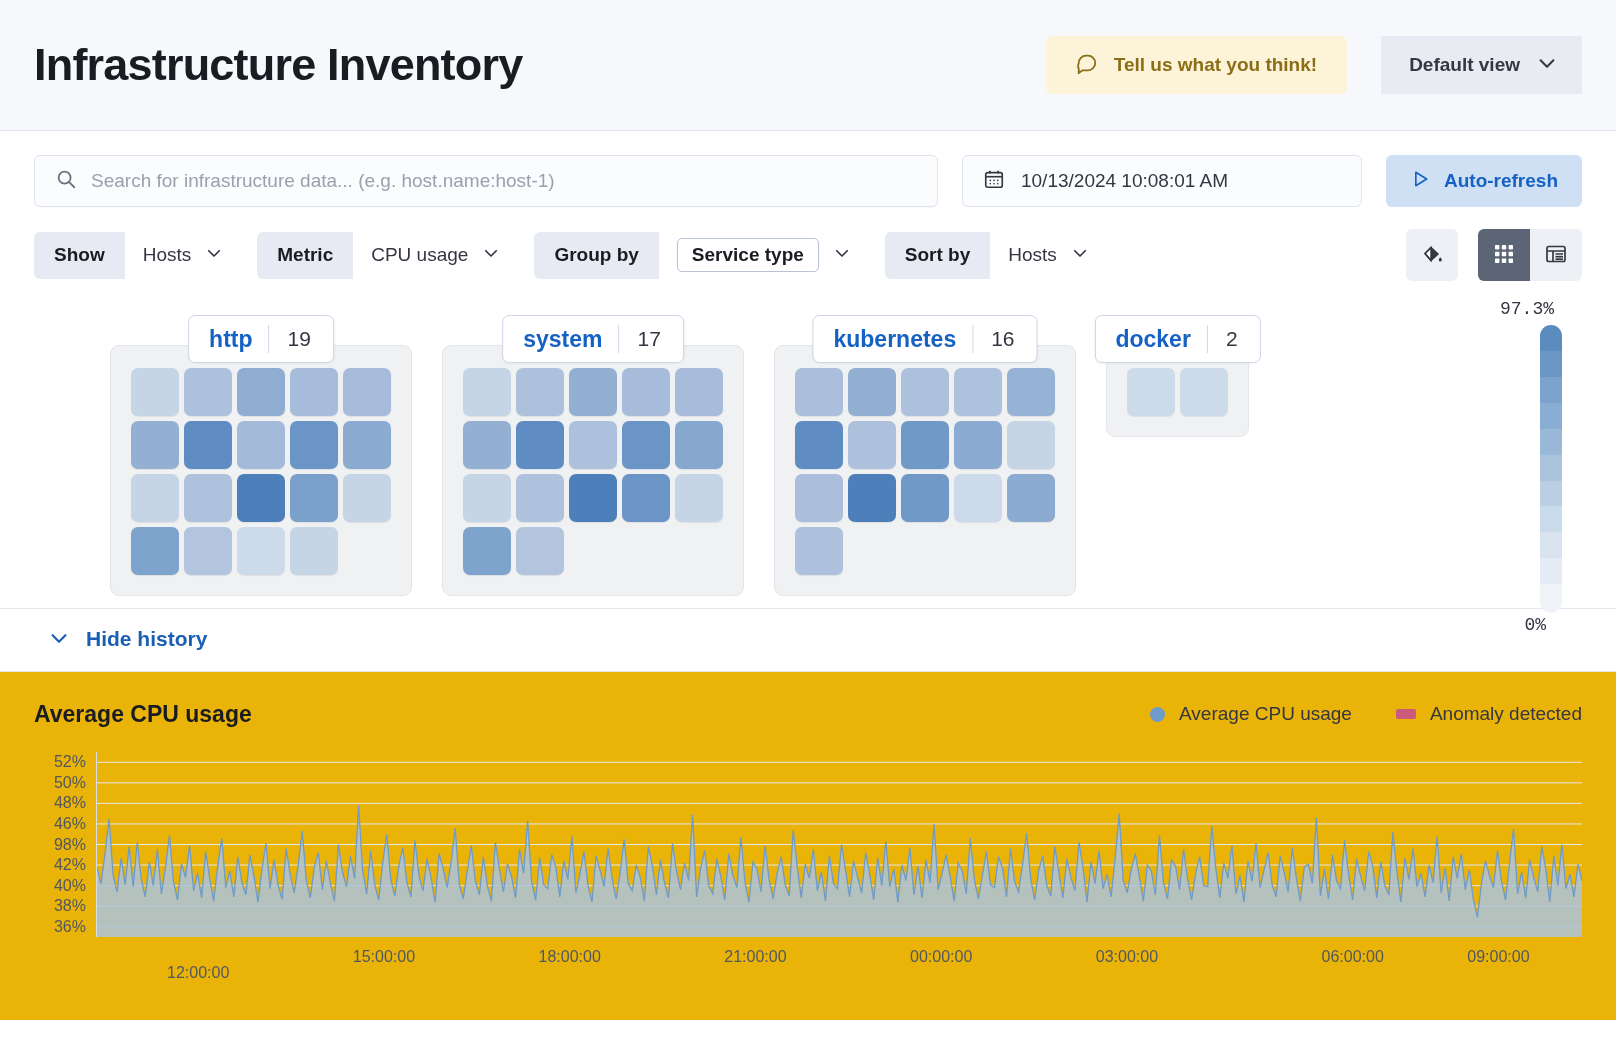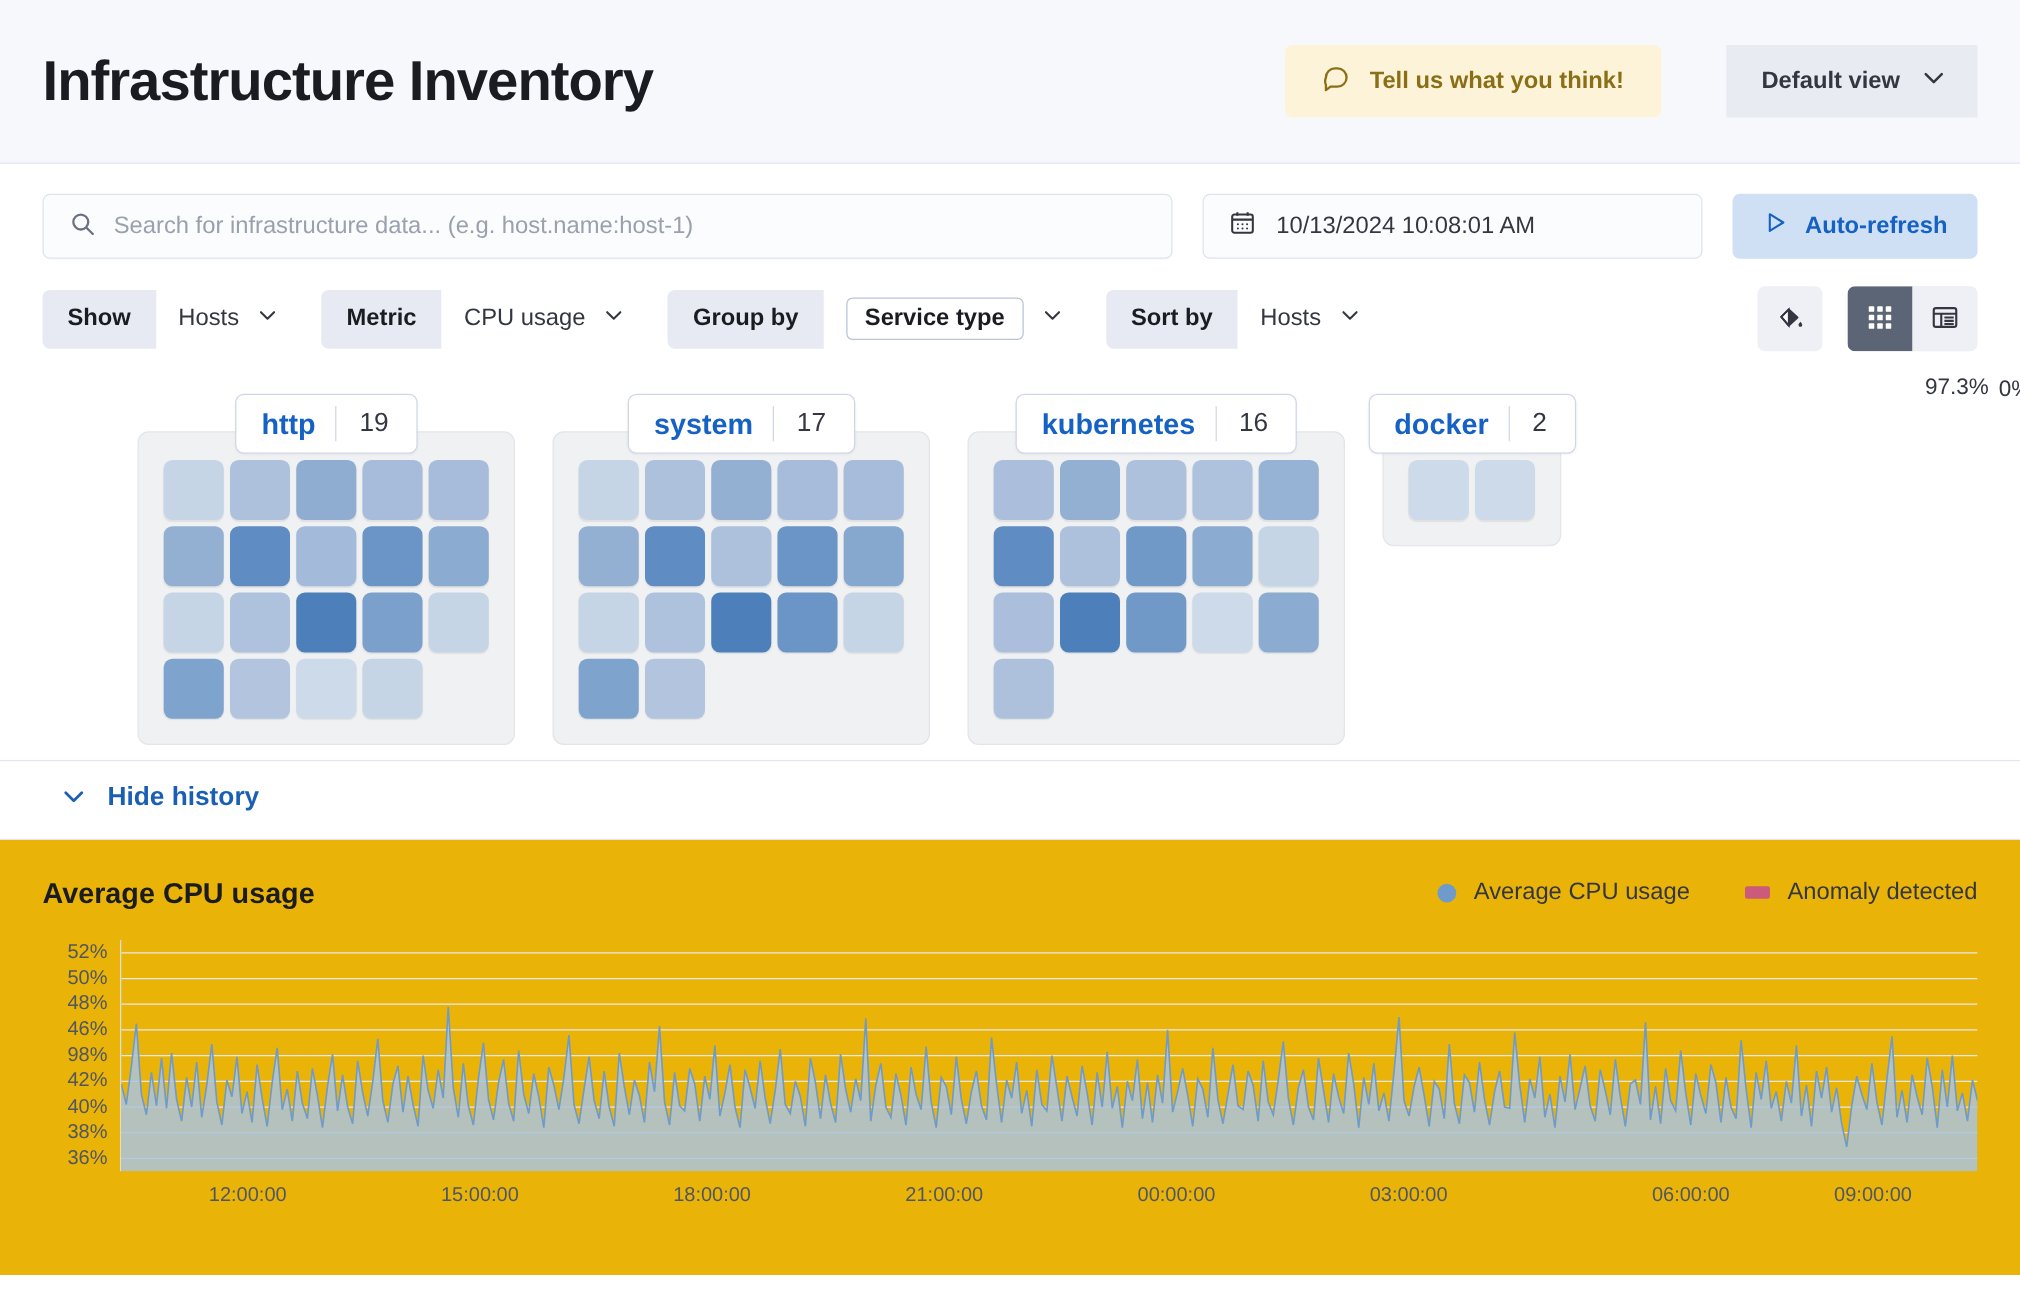--- a/index.html
+++ b/index.html
@@ -58,21 +58,20 @@
     height: 58px;
     padding: 0 24px 0 28px;
     display: flex;
     align-items: center;
     gap: 16px;
     color: #343741;
     font-size: 19px;
     font-weight: 600;
     font-family: inherit;
     cursor: pointer;
-    margin-left: 18px;
   }
 
   
   .toolbar {
     padding: 24px 34px 0 34px;
     background: #ffffff;
   }
   .search-row {
     display: flex;
     align-items: center;
@@ -277,21 +276,23 @@
   }
   .tiles.cols2 { grid-template-columns: repeat(2, 48px); }
 
   
   .legend-bar {
     position: absolute;
     right: 54px;
     top: 12px;
     width: 22px;
     display: flex;
-    align-items: flex-start;
+    flex-direction: column;
+    align-items: flex-end;
+    font-family: Liberation Mono, monospace;
   }
   .legend-top-label, .legend-bottom-label {
     font-size: 18px;
     color: #343741;
     white-space: nowrap;
   }
   .legend-top-label { margin-bottom: 6px; margin-right: 8px; }
   .legend-bottom-label { margin-top: 2px; margin-right: 16px; }
   .legend-gradient {
     width: 22px;
@@ -723,21 +724,21 @@
           <line x1="0" x2="1440" y1="92.5" y2="92.5" stroke="#e4e8ef" stroke-width="1" vector-effect="non-scaling-stroke"></line>
           <line x1="0" x2="1440" y1="113.05555555555556" y2="113.05555555555556" stroke="#e4e8ef" stroke-width="1" vector-effect="non-scaling-stroke"></line>
           <line x1="0" x2="1440" y1="133.61111111111111" y2="133.61111111111111" stroke="#e4e8ef" stroke-width="1" vector-effect="non-scaling-stroke"></line>
           <line x1="0" x2="1440" y1="154.16666666666666" y2="154.16666666666666" stroke="#e4e8ef" stroke-width="1" vector-effect="non-scaling-stroke"></line>
           <line x1="0" x2="1440" y1="174.72222222222223" y2="174.72222222222223" stroke="#e4e8ef" stroke-width="1" vector-effect="non-scaling-stroke"></line>
           <path d="M0.00 115.11 L3.90 131.56 L7.80 101.75 L11.71 66.81 L15.61 123.33 L19.51 139.78 L23.41 105.86 L27.32 132.58 L31.22 94.56 L35.12 134.64 L39.02 90.44 L42.93 127.44 L46.83 144.92 L50.73 109.97 L54.63 133.61 L58.54 97.64 L62.44 141.83 L66.34 116.14 L70.24 83.25 L74.15 129.50 L78.05 148.00 L81.95 112.03 L85.85 125.39 L89.76 93.53 L93.66 138.75 L97.56 121.28 L101.46 145.94 L105.37 99.69 L109.27 126.42 L113.17 149.03 L117.07 114.08 L120.98 86.33 L124.88 135.67 L128.78 119.22 L132.68 144.92 L136.59 104.83 L140.49 130.53 L144.39 142.86 L148.29 102.78 L152.20 124.36 L156.10 150.06 L160.00 117.17 L163.90 91.47 L167.80 136.69 L171.71 107.92 L175.61 133.61 L179.51 146.97 L183.41 96.61 L187.32 122.31 L191.22 140.81 L195.12 113.06 L199.02 79.14 L202.93 128.47 L206.83 145.94 L210.73 115.11 L214.63 100.72 L218.54 137.72 L222.44 108.94 L226.34 131.56 L230.24 149.03 L234.15 92.50 L238.05 120.25 L241.95 134.64 L245.85 103.81 L249.76 126.42 L253.66 53.44 L257.56 118.19 L261.46 141.83 L265.37 98.67 L269.27 132.58 L273.17 148.00 L277.07 111.00 L280.98 82.22 L284.88 127.44 L288.78 143.89 L292.68 114.08 L296.59 95.58 L300.49 130.53 L304.39 144.92 L308.29 88.39 L312.20 123.33 L316.10 138.75 L320.00 106.89 L323.90 125.39 L327.80 150.06 L331.71 101.75 L335.61 116.14 L339.51 135.67 L343.41 109.97 L347.32 76.06 L351.22 131.56 L355.12 146.97 L359.02 119.22 L362.93 93.53 L366.83 128.47 L370.73 142.86 L374.63 104.83 L378.54 133.61 L382.44 149.03 L386.34 90.44 L390.24 117.17 L394.15 139.78 L398.05 112.03 L401.95 124.36 L405.85 145.94 L409.76 97.64 L413.66 121.28 L417.56 68.86 L421.46 129.50 L425.37 148.00 L429.27 105.86 L433.17 132.58 L437.07 136.69 L440.98 102.78 L444.88 115.11 L448.78 144.92 L452.68 108.94 L456.59 127.44 L460.49 84.28 L464.39 140.81 L468.29 122.31 L472.20 99.69 L476.10 133.61 L480.00 150.06 L483.90 103.81 L487.80 118.19 L491.71 134.64 L495.61 96.61 L499.51 126.42 L503.41 146.97 L507.32 120.25 L511.22 87.36 L515.12 131.56 L519.02 138.75 L522.93 113.06 L526.83 125.39 L530.73 149.03 L534.63 94.56 L538.54 114.08 L542.44 142.86 L546.34 107.92 L550.24 130.53 L554.15 145.94 L558.05 91.47 L561.95 119.22 L565.85 137.72 L569.76 111.00 L573.66 128.47 L577.56 62.69 L581.46 144.92 L585.37 116.14 L589.27 98.67 L593.17 133.61 L597.07 141.83 L600.98 106.89 L604.88 124.36 L608.78 148.00 L612.68 101.75 L616.59 123.33 L620.49 135.67 L624.39 85.31 L628.29 129.50 L632.20 150.06 L636.10 109.97 L640.00 117.17 L643.90 139.78 L647.80 93.53 L651.71 127.44 L655.61 146.97 L659.51 121.28 L663.41 104.83 L667.32 132.58 L671.22 143.89 L675.12 78.11 L679.02 115.11 L682.93 145.94 L686.83 112.03 L690.73 126.42 L694.63 97.64 L698.54 138.75 L702.44 120.25 L706.34 149.03 L710.24 103.81 L714.15 131.56 L718.05 136.69 L721.95 92.50 L725.85 118.19 L729.76 144.92 L733.66 108.94 L737.56 125.39 L741.46 140.81 L745.37 100.72 L749.27 122.31 L753.17 148.00 L757.07 105.86 L760.98 133.61 L764.88 89.42 L768.78 134.64 L772.68 117.17 L776.59 150.06 L780.49 113.06 L784.39 128.47 L788.29 95.58 L792.20 142.86 L796.10 114.08 L800.00 145.94 L803.90 107.92 L807.80 130.53 L811.71 71.94 L815.61 137.72 L819.51 121.28 L823.41 102.78 L827.32 124.36 L831.22 149.03 L835.12 111.00 L839.02 119.22 L842.93 141.83 L846.83 86.33 L850.73 127.44 L854.63 146.97 L858.54 123.33 L862.44 99.69 L866.34 132.58 L870.24 135.67 L874.15 104.83 L878.05 116.14 L881.95 144.92 L885.85 96.61 L889.76 129.50 L893.66 139.78 L897.56 112.03 L901.46 81.19 L905.37 126.42 L909.27 148.00 L913.17 118.19 L917.07 103.81 L920.98 133.61 L924.88 143.89 L928.78 94.56 L932.68 120.25 L936.59 145.94 L940.49 106.89 L944.39 125.39 L948.29 138.75 L952.20 90.44 L956.10 115.11 L960.00 150.06 L963.90 109.97 L967.80 131.56 L971.71 98.67 L975.61 136.69 L979.51 122.31 L983.41 144.92 L987.32 105.86 L991.22 61.67 L995.12 128.47 L999.02 140.81 L1002.93 117.17 L1006.83 101.75 L1010.73 124.36 L1014.63 149.03 L1018.54 113.06 L1022.44 119.22 L1026.34 142.86 L1030.24 83.25 L1034.15 130.53 L1038.05 146.97 L1041.95 107.92 L1045.85 114.08 L1049.76 137.72 L1053.66 97.64 L1057.56 127.44 L1061.46 148.00 L1065.37 121.28 L1069.27 104.83 L1073.17 133.61 L1077.07 134.64 L1080.98 74.00 L1084.88 116.14 L1088.78 145.94 L1092.68 111.00 L1096.59 126.42 L1100.49 93.53 L1104.39 141.83 L1108.29 123.33 L1112.20 150.06 L1116.10 108.94 L1120.00 129.50 L1123.90 91.47 L1127.80 135.67 L1131.71 118.19 L1135.61 100.72 L1139.51 132.58 L1143.41 144.92 L1147.32 103.81 L1151.22 120.25 L1155.12 139.78 L1159.02 95.58 L1162.93 125.39 L1166.83 149.03 L1170.73 115.11 L1174.63 112.03 L1178.54 131.56 L1182.44 65.78 L1186.34 143.89 L1190.24 117.17 L1194.15 146.97 L1198.05 102.78 L1201.95 128.47 L1205.85 136.69 L1209.76 88.39 L1213.66 122.31 L1217.56 148.00 L1221.46 106.89 L1225.37 124.36 L1229.27 138.75 L1233.17 99.69 L1237.07 114.08 L1240.98 145.94 L1244.88 109.97 L1248.78 133.61 L1252.68 142.86 L1256.59 80.17 L1260.49 119.22 L1264.39 150.06 L1268.29 105.86 L1272.20 127.44 L1276.10 96.61 L1280.00 134.64 L1283.90 121.28 L1287.80 144.92 L1291.71 113.06 L1295.61 130.53 L1299.51 84.28 L1303.41 140.81 L1307.32 116.14 L1311.22 149.03 L1315.12 104.83 L1319.02 126.42 L1322.93 101.75 L1326.83 137.72 L1330.73 118.19 L1334.63 146.97 L1338.54 165.47 L1342.44 132.58 L1346.34 108.94 L1350.24 123.33 L1354.15 135.67 L1358.05 98.67 L1361.95 129.50 L1365.85 148.00 L1369.76 111.00 L1373.66 77.08 L1377.56 141.83 L1381.46 120.25 L1385.37 145.94 L1389.27 107.92 L1393.17 125.39 L1397.07 139.78 L1400.98 94.56 L1404.88 117.17 L1408.78 150.06 L1412.68 103.81 L1416.59 133.61 L1420.49 92.50 L1424.39 136.69 L1428.29 122.31 L1432.20 144.92 L1436.10 112.03 L1440.00 128.47 L1440 185 L0 185 Z" fill="#aac3dd" opacity="0.85"></path>
           <path d="M0.00 115.11 L3.90 131.56 L7.80 101.75 L11.71 66.81 L15.61 123.33 L19.51 139.78 L23.41 105.86 L27.32 132.58 L31.22 94.56 L35.12 134.64 L39.02 90.44 L42.93 127.44 L46.83 144.92 L50.73 109.97 L54.63 133.61 L58.54 97.64 L62.44 141.83 L66.34 116.14 L70.24 83.25 L74.15 129.50 L78.05 148.00 L81.95 112.03 L85.85 125.39 L89.76 93.53 L93.66 138.75 L97.56 121.28 L101.46 145.94 L105.37 99.69 L109.27 126.42 L113.17 149.03 L117.07 114.08 L120.98 86.33 L124.88 135.67 L128.78 119.22 L132.68 144.92 L136.59 104.83 L140.49 130.53 L144.39 142.86 L148.29 102.78 L152.20 124.36 L156.10 150.06 L160.00 117.17 L163.90 91.47 L167.80 136.69 L171.71 107.92 L175.61 133.61 L179.51 146.97 L183.41 96.61 L187.32 122.31 L191.22 140.81 L195.12 113.06 L199.02 79.14 L202.93 128.47 L206.83 145.94 L210.73 115.11 L214.63 100.72 L218.54 137.72 L222.44 108.94 L226.34 131.56 L230.24 149.03 L234.15 92.50 L238.05 120.25 L241.95 134.64 L245.85 103.81 L249.76 126.42 L253.66 53.44 L257.56 118.19 L261.46 141.83 L265.37 98.67 L269.27 132.58 L273.17 148.00 L277.07 111.00 L280.98 82.22 L284.88 127.44 L288.78 143.89 L292.68 114.08 L296.59 95.58 L300.49 130.53 L304.39 144.92 L308.29 88.39 L312.20 123.33 L316.10 138.75 L320.00 106.89 L323.90 125.39 L327.80 150.06 L331.71 101.75 L335.61 116.14 L339.51 135.67 L343.41 109.97 L347.32 76.06 L351.22 131.56 L355.12 146.97 L359.02 119.22 L362.93 93.53 L366.83 128.47 L370.73 142.86 L374.63 104.83 L378.54 133.61 L382.44 149.03 L386.34 90.44 L390.24 117.17 L394.15 139.78 L398.05 112.03 L401.95 124.36 L405.85 145.94 L409.76 97.64 L413.66 121.28 L417.56 68.86 L421.46 129.50 L425.37 148.00 L429.27 105.86 L433.17 132.58 L437.07 136.69 L440.98 102.78 L444.88 115.11 L448.78 144.92 L452.68 108.94 L456.59 127.44 L460.49 84.28 L464.39 140.81 L468.29 122.31 L472.20 99.69 L476.10 133.61 L480.00 150.06 L483.90 103.81 L487.80 118.19 L491.71 134.64 L495.61 96.61 L499.51 126.42 L503.41 146.97 L507.32 120.25 L511.22 87.36 L515.12 131.56 L519.02 138.75 L522.93 113.06 L526.83 125.39 L530.73 149.03 L534.63 94.56 L538.54 114.08 L542.44 142.86 L546.34 107.92 L550.24 130.53 L554.15 145.94 L558.05 91.47 L561.95 119.22 L565.85 137.72 L569.76 111.00 L573.66 128.47 L577.56 62.69 L581.46 144.92 L585.37 116.14 L589.27 98.67 L593.17 133.61 L597.07 141.83 L600.98 106.89 L604.88 124.36 L608.78 148.00 L612.68 101.75 L616.59 123.33 L620.49 135.67 L624.39 85.31 L628.29 129.50 L632.20 150.06 L636.10 109.97 L640.00 117.17 L643.90 139.78 L647.80 93.53 L651.71 127.44 L655.61 146.97 L659.51 121.28 L663.41 104.83 L667.32 132.58 L671.22 143.89 L675.12 78.11 L679.02 115.11 L682.93 145.94 L686.83 112.03 L690.73 126.42 L694.63 97.64 L698.54 138.75 L702.44 120.25 L706.34 149.03 L710.24 103.81 L714.15 131.56 L718.05 136.69 L721.95 92.50 L725.85 118.19 L729.76 144.92 L733.66 108.94 L737.56 125.39 L741.46 140.81 L745.37 100.72 L749.27 122.31 L753.17 148.00 L757.07 105.86 L760.98 133.61 L764.88 89.42 L768.78 134.64 L772.68 117.17 L776.59 150.06 L780.49 113.06 L784.39 128.47 L788.29 95.58 L792.20 142.86 L796.10 114.08 L800.00 145.94 L803.90 107.92 L807.80 130.53 L811.71 71.94 L815.61 137.72 L819.51 121.28 L823.41 102.78 L827.32 124.36 L831.22 149.03 L835.12 111.00 L839.02 119.22 L842.93 141.83 L846.83 86.33 L850.73 127.44 L854.63 146.97 L858.54 123.33 L862.44 99.69 L866.34 132.58 L870.24 135.67 L874.15 104.83 L878.05 116.14 L881.95 144.92 L885.85 96.61 L889.76 129.50 L893.66 139.78 L897.56 112.03 L901.46 81.19 L905.37 126.42 L909.27 148.00 L913.17 118.19 L917.07 103.81 L920.98 133.61 L924.88 143.89 L928.78 94.56 L932.68 120.25 L936.59 145.94 L940.49 106.89 L944.39 125.39 L948.29 138.75 L952.20 90.44 L956.10 115.11 L960.00 150.06 L963.90 109.97 L967.80 131.56 L971.71 98.67 L975.61 136.69 L979.51 122.31 L983.41 144.92 L987.32 105.86 L991.22 61.67 L995.12 128.47 L999.02 140.81 L1002.93 117.17 L1006.83 101.75 L1010.73 124.36 L1014.63 149.03 L1018.54 113.06 L1022.44 119.22 L1026.34 142.86 L1030.24 83.25 L1034.15 130.53 L1038.05 146.97 L1041.95 107.92 L1045.85 114.08 L1049.76 137.72 L1053.66 97.64 L1057.56 127.44 L1061.46 148.00 L1065.37 121.28 L1069.27 104.83 L1073.17 133.61 L1077.07 134.64 L1080.98 74.00 L1084.88 116.14 L1088.78 145.94 L1092.68 111.00 L1096.59 126.42 L1100.49 93.53 L1104.39 141.83 L1108.29 123.33 L1112.20 150.06 L1116.10 108.94 L1120.00 129.50 L1123.90 91.47 L1127.80 135.67 L1131.71 118.19 L1135.61 100.72 L1139.51 132.58 L1143.41 144.92 L1147.32 103.81 L1151.22 120.25 L1155.12 139.78 L1159.02 95.58 L1162.93 125.39 L1166.83 149.03 L1170.73 115.11 L1174.63 112.03 L1178.54 131.56 L1182.44 65.78 L1186.34 143.89 L1190.24 117.17 L1194.15 146.97 L1198.05 102.78 L1201.95 128.47 L1205.85 136.69 L1209.76 88.39 L1213.66 122.31 L1217.56 148.00 L1221.46 106.89 L1225.37 124.36 L1229.27 138.75 L1233.17 99.69 L1237.07 114.08 L1240.98 145.94 L1244.88 109.97 L1248.78 133.61 L1252.68 142.86 L1256.59 80.17 L1260.49 119.22 L1264.39 150.06 L1268.29 105.86 L1272.20 127.44 L1276.10 96.61 L1280.00 134.64 L1283.90 121.28 L1287.80 144.92 L1291.71 113.06 L1295.61 130.53 L1299.51 84.28 L1303.41 140.81 L1307.32 116.14 L1311.22 149.03 L1315.12 104.83 L1319.02 126.42 L1322.93 101.75 L1326.83 137.72 L1330.73 118.19 L1334.63 146.97 L1338.54 165.47 L1342.44 132.58 L1346.34 108.94 L1350.24 123.33 L1354.15 135.67 L1358.05 98.67 L1361.95 129.50 L1365.85 148.00 L1369.76 111.00 L1373.66 77.08 L1377.56 141.83 L1381.46 120.25 L1385.37 145.94 L1389.27 107.92 L1393.17 125.39 L1397.07 139.78 L1400.98 94.56 L1404.88 117.17 L1408.78 150.06 L1412.68 103.81 L1416.59 133.61 L1420.49 92.50 L1424.39 136.69 L1428.29 122.31 L1432.20 144.92 L1436.10 112.03 L1440.00 128.47 " fill="none" stroke="#6e9bc9" stroke-width="1.3" vector-effect="non-scaling-stroke"></path>
         </svg>
     </div>
     <div class="x-labels" id="x-labels">
-        <span style="left: 6.875%;">12:00:00</span>
+        <span style="left: 6.875%; margin-top: 16px;">12:00:00</span>
         <span style="left: 19.375%;">15:00:00</span>
         <span style="left: 31.875%;">18:00:00</span>
         <span style="left: 44.375%;">21:00:00</span>
         <span style="left: 56.875%;">00:00:00</span>
         <span style="left: 69.375%;">03:00:00</span>
         <span style="left: 81.875%; margin-left: 40px;">06:00:00</span>
         <span style="left: 94.375%;">09:00:00</span>
       </div>
   </div>
 </div>

